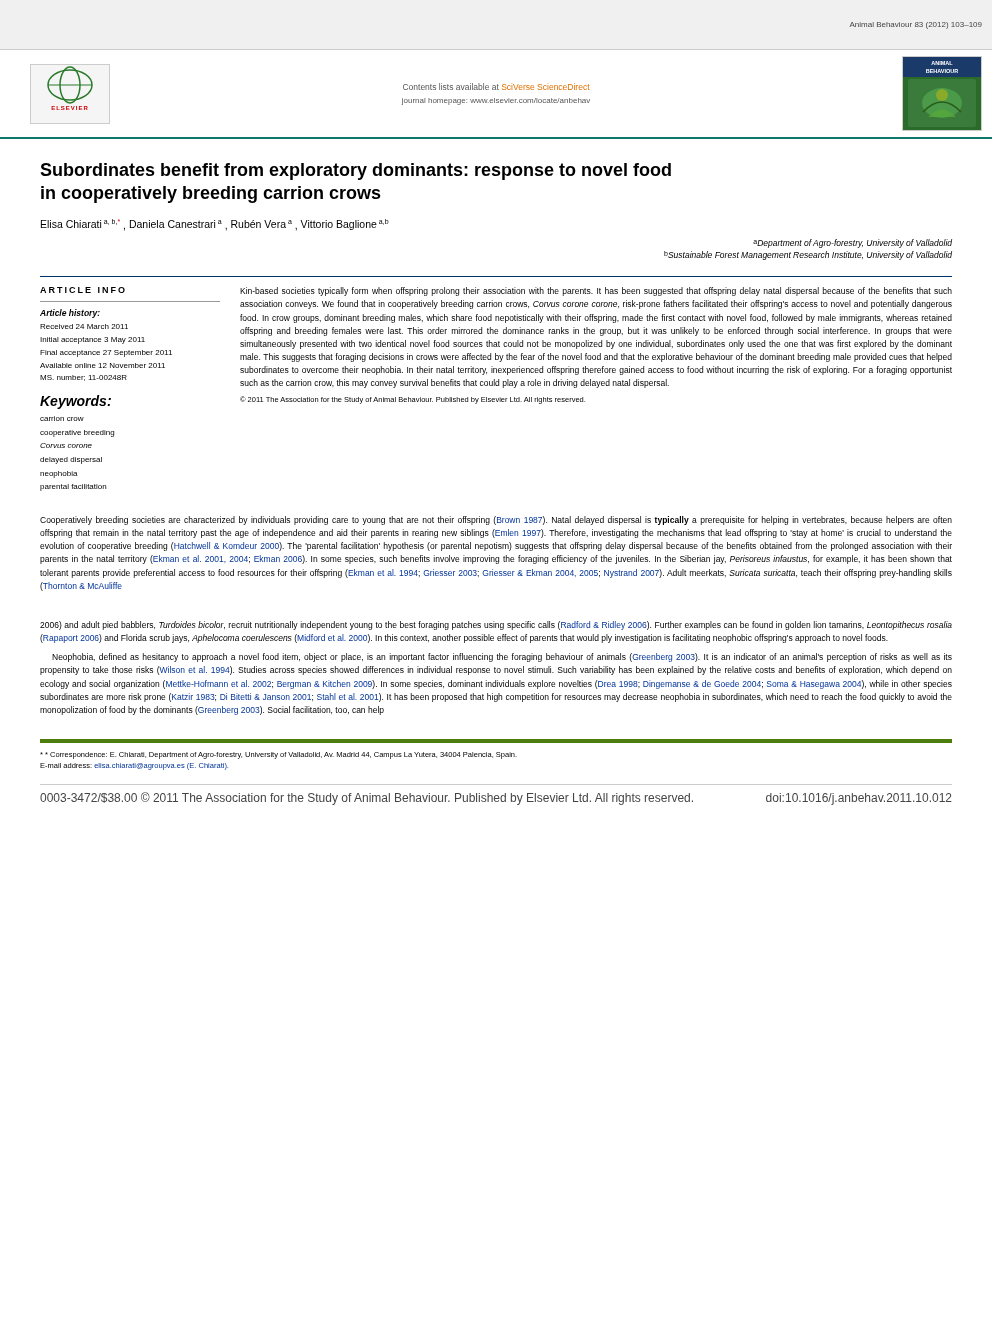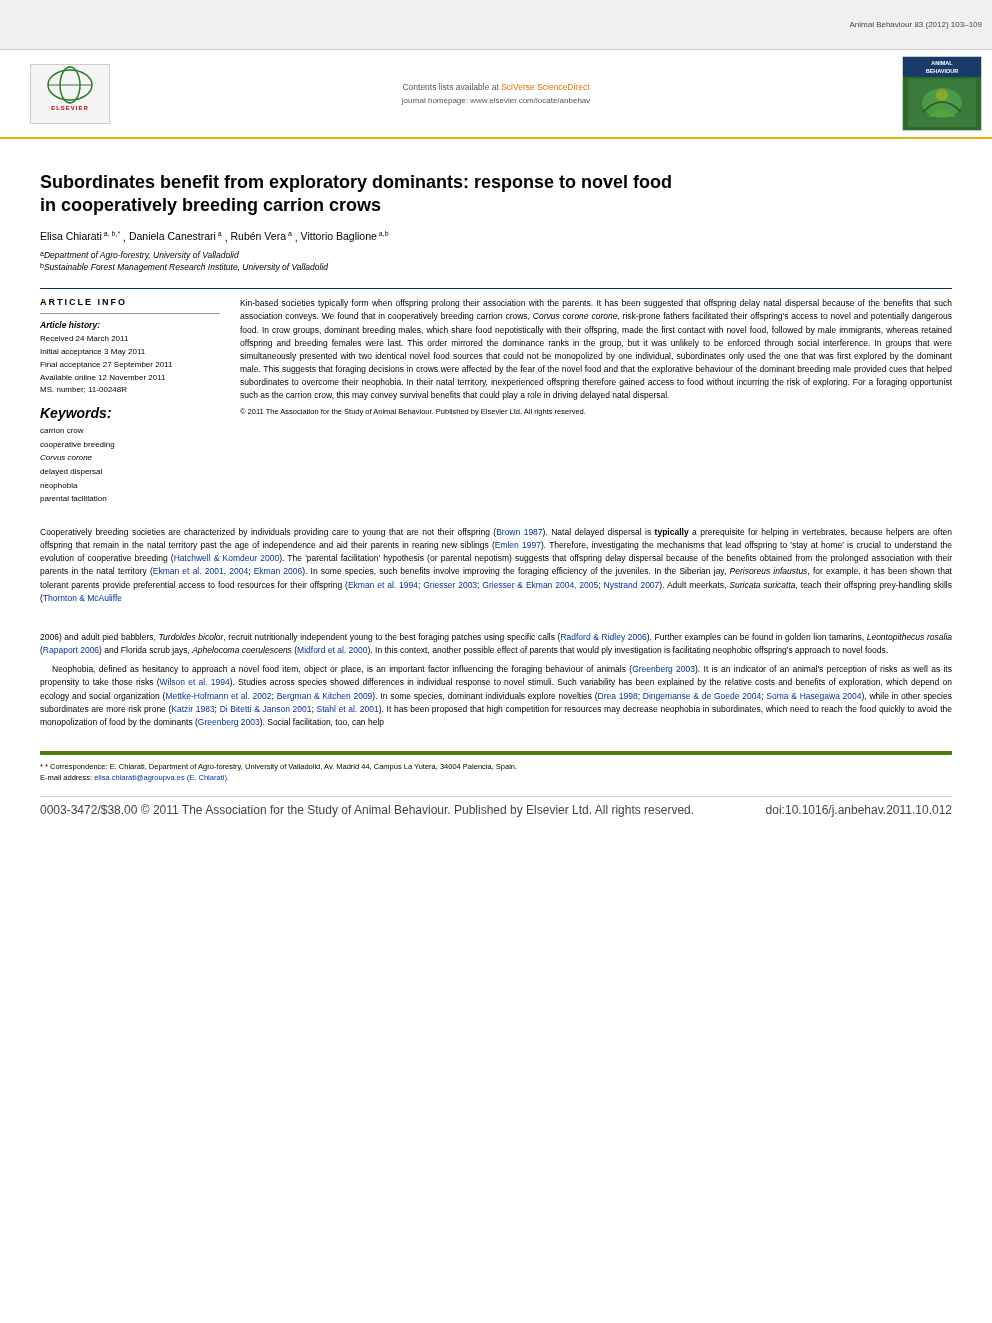--- a/index.html
+++ b/index.html
@@ -20,21 +20,21 @@
       padding: 20px 10px;
       font-size: 8px;
       color: #444;
       font-family: Arial, sans-serif;
     }
 
     
     .header {
       display: flex;
       align-items: center;
-      border-bottom: 2px solid #eab308;
+      border-bottom: 2px solid #0f766e;
       padding: 6px 10px;
       background: #fff;
     }
     .header-left {
       width: 120px;
       display: flex;
       flex-direction: column;
       align-items: center;
     }
     .header-logo-img {
@@ -87,21 +87,21 @@
       display: flex;
       flex-direction: column;
       align-items: center;
       justify-content: center;
       border: 1px solid #ccc;
       overflow: hidden;
     }
 
     
     .article-container {
-      padding: 32px 40px;
+      padding: 20px 40px;
     }
 
     
     .article-title {
       font-size: 18px;
       font-weight: bold;
       color: #000;
       line-height: 1.3;
       margin-bottom: 12px;
       font-family: Arial, Helvetica, sans-serif;
@@ -128,20 +128,21 @@
       font-size: 8.5px;
       font-style: italic;
       color: #000;
       margin-bottom: 16px;
       font-family: Arial, Helvetica, sans-serif;
     }
     .affil-line {
       display: flex;
       align-items: flex-start;
       margin-bottom: 2px;
+      justify-content: flex-end;
     }
     .affil-super {
       font-size: 7px;
       vertical-align: super;
       font-style: normal;
     }
 
     
     .divider {
       border-top: 1px solid #003366;

